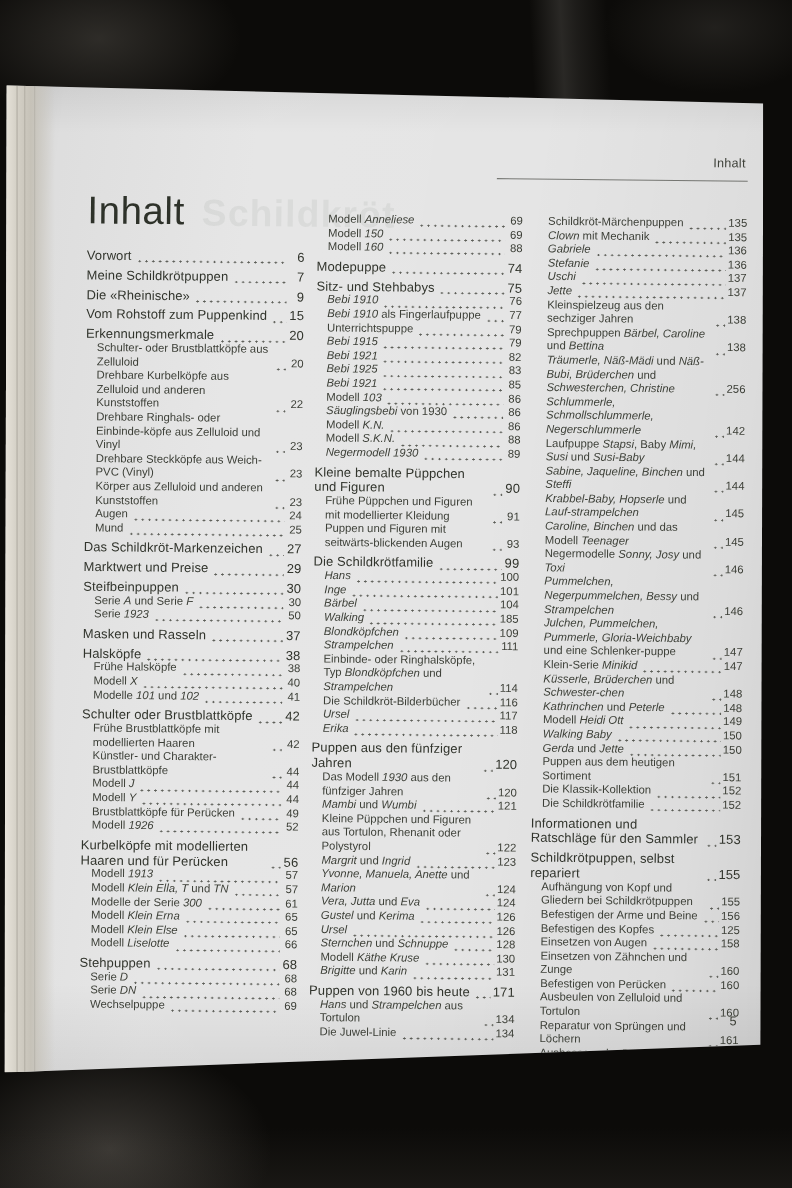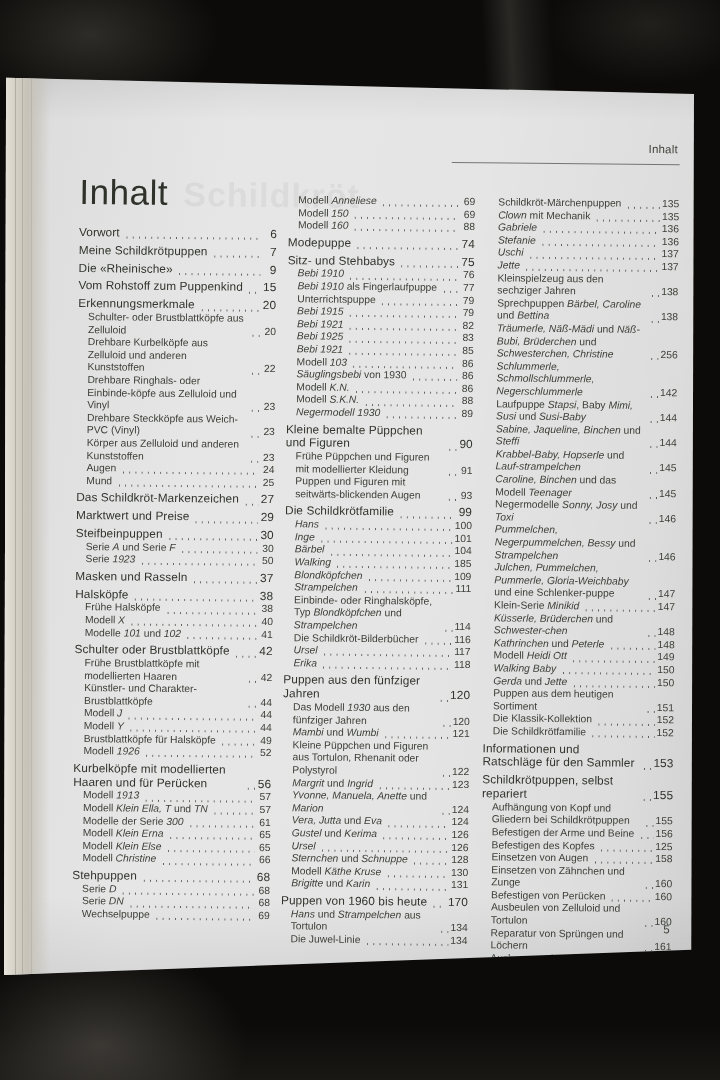--- a/index.html
+++ b/index.html
@@ -214,21 +214,21 @@
               <span class="lbl">Modell <i>J</i></span>
               <span class="leader"></span>
               <span class="pg">44</span>
             </div>
             <div class="entry sub">
               <span class="lbl">Modell <i>Y</i></span>
               <span class="leader"></span>
               <span class="pg">44</span>
             </div>
             <div class="entry sub">
-              <span class="lbl">Brustblattköpfe für Halsköpfe</span>
+              <span class="lbl">Brustblattköpfe für Perücken</span>
               <span class="leader"></span>
               <span class="pg">49</span>
             </div>
             <div class="entry sub">
               <span class="lbl">Modell <i>1926</i></span>
               <span class="leader"></span>
               <span class="pg">52</span>
             </div>
             <div class="entry main">
               <span class="lbl">Kurbelköpfe mit modellierten Haaren und für Perücken</span>
@@ -254,21 +254,21 @@
               <span class="lbl">Modell <i>Klein Erna</i></span>
               <span class="leader"></span>
               <span class="pg">65</span>
             </div>
             <div class="entry sub">
               <span class="lbl">Modell <i>Klein Else</i></span>
               <span class="leader"></span>
               <span class="pg">65</span>
             </div>
             <div class="entry sub">
-              <span class="lbl">Modell <i>Christine</i></span>
+              <span class="lbl">Modell <i>Liselotte</i></span>
               <span class="leader"></span>
               <span class="pg">66</span>
             </div>
             <div class="entry main">
               <span class="lbl">Stehpuppen</span>
               <span class="leader"></span>
               <span class="pg">68</span>
             </div>
             <div class="entry sub">
               <span class="lbl">Serie <i>D</i></span>
@@ -499,21 +499,21 @@
             <span class="pg">130</span>
           </div>
           <div class="entry sub">
             <span class="lbl"><i>Brigitte</i> und <i>Karin</i></span>
             <span class="leader"></span>
             <span class="pg">131</span>
           </div>
           <div class="entry main">
             <span class="lbl">Puppen von 1960 bis heute</span>
             <span class="leader"></span>
-            <span class="pg">170</span>
+            <span class="pg">171</span>
           </div>
           <div class="entry sub">
             <span class="lbl"><i>Hans</i> und <i>Strampelchen</i> aus Tortulon</span>
             <span class="leader"></span>
             <span class="pg">134</span>
           </div>
           <div class="entry sub">
             <span class="lbl">Die Juwel-Linie</span>
             <span class="leader"></span>
             <span class="pg">134</span>

